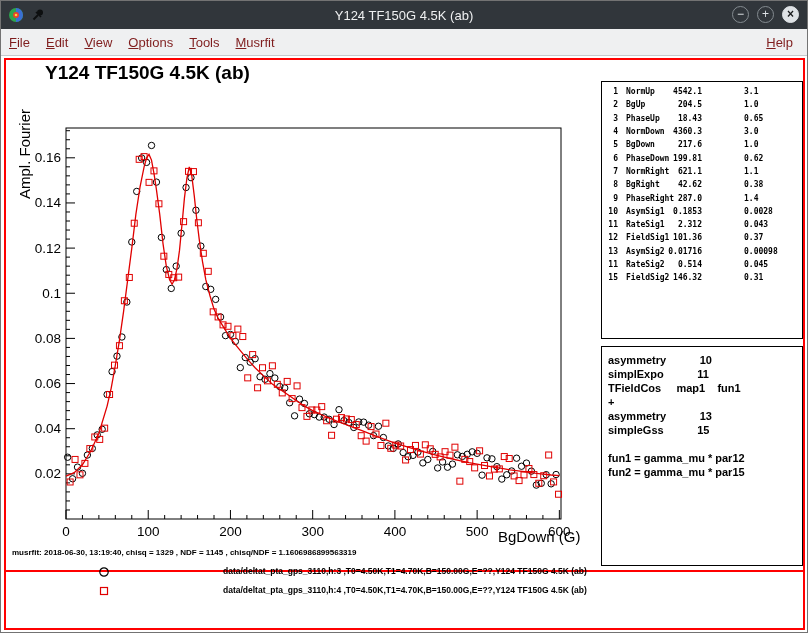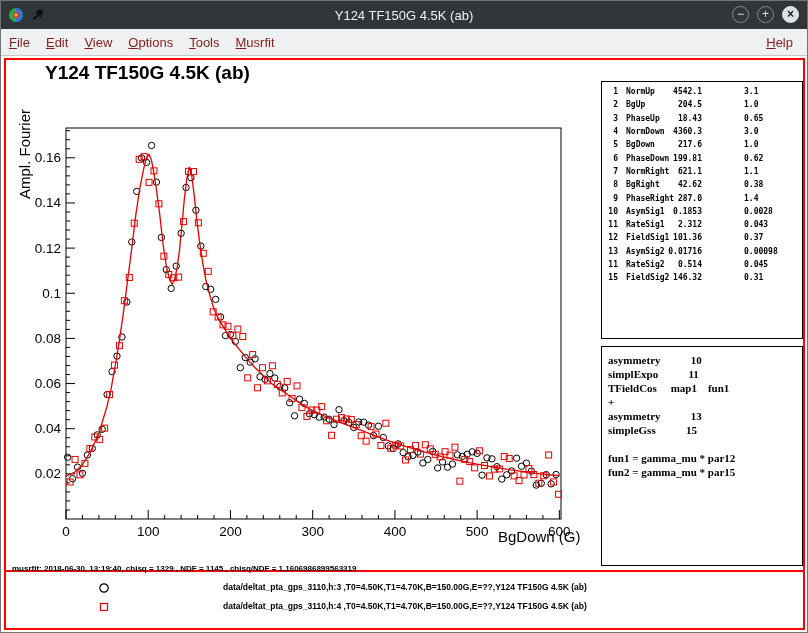--- a/index.html
+++ b/index.html
@@ -20,35 +20,35 @@
   .menu-left { display:flex; }
   .menu-right { margin-left:auto; display:flex; padding-right:6px; }
   .menu-item { padding:4px 8px; cursor:default; }
   .menu-item u { text-decoration:underline; }
 
   
   .client { position:absolute; left:0; top:55px; width:808px; height:578px; background:#fff; }
   .canvas { position:absolute; left:3px; top:2px; width:801px; height:572px; border:2px solid #ff0000; background:#fff; }
   .toppad { position:absolute; left:0; top:0; width:797px; height:510px; }
   .divider { position:absolute; left:0; top:510px; width:797px; height:2px; background:#ff0000; }
-  .botpad { position:absolute; left:0; top:500px; width:797px; height:60px; }
+  .botpad { position:absolute; left:0; top:484px; width:797px; height:60px; }
 
   .plot-title { position:absolute; left:39px; top:2px; font-size:19px; font-weight:bold; color:#000; }
   .ylabel { position:absolute; left:10px; top:139px; transform:rotate(-90deg); transform-origin:0 0; font-size:15px; color:#000; white-space:nowrap; }
   .xlabel { position:absolute; left:492px; top:468px; font-size:15px; color:#000; }
   #plot-svg { position:absolute; left:0; top:0; }
 
   .param-box { position:absolute; left:595px; top:21px; width:202px; height:258px; border:1px solid #000; background:#fff; padding:3px 0 0 2px; font-family:"DejaVu Sans Mono", monospace; font-size:8px; font-weight:bold; color:#000; overflow:hidden; }
   .prow { display:flex; height:13.3px; align-items:center; }
   .pnum { width:14px; text-align:right; flex:none; }
   .pname { margin-left:8px; width:40px; flex:none; white-space:nowrap; overflow:visible; }
   .pval { width:36px; flex:none; text-align:right; }
   .perr { margin-left:42px; flex:none;text-align:right; }
 
-  .theory-box { position:absolute; left:595px; top:286px; width:202px; height:220px; border:1px solid #000; background:#fff; padding:6px; font-family:Liberation Serif, serif; font-size:11px; font-weight:bold; color:#000; overflow:hidden; }
+  .theory-box { position:absolute; left:595px; top:286px; width:202px; height:220px; border:1px solid #000; background:#fff; padding:6px; font-family:Liberation Sans, sans-serif; font-size:11px; font-weight:bold; color:#000; overflow:hidden; }
   .tline { white-space:pre; line-height:14px; height:14px; }
 
   .stats { position:absolute; left:6px; top:4px; font-size:8px; font-weight:bold; color:#000; white-space:nowrap; }
   .legend-row { position:absolute; left:0; width:100%; height:14px; }
   .legend-marker { position:absolute; left:92px; top:0; }
   .legend-label { position:absolute; left:197px; top:2px; font-size:8.5px; font-weight:bold; color:#000; white-space:nowrap;margin-left:20px; }
 </style>
 </head>
 <body>
 

